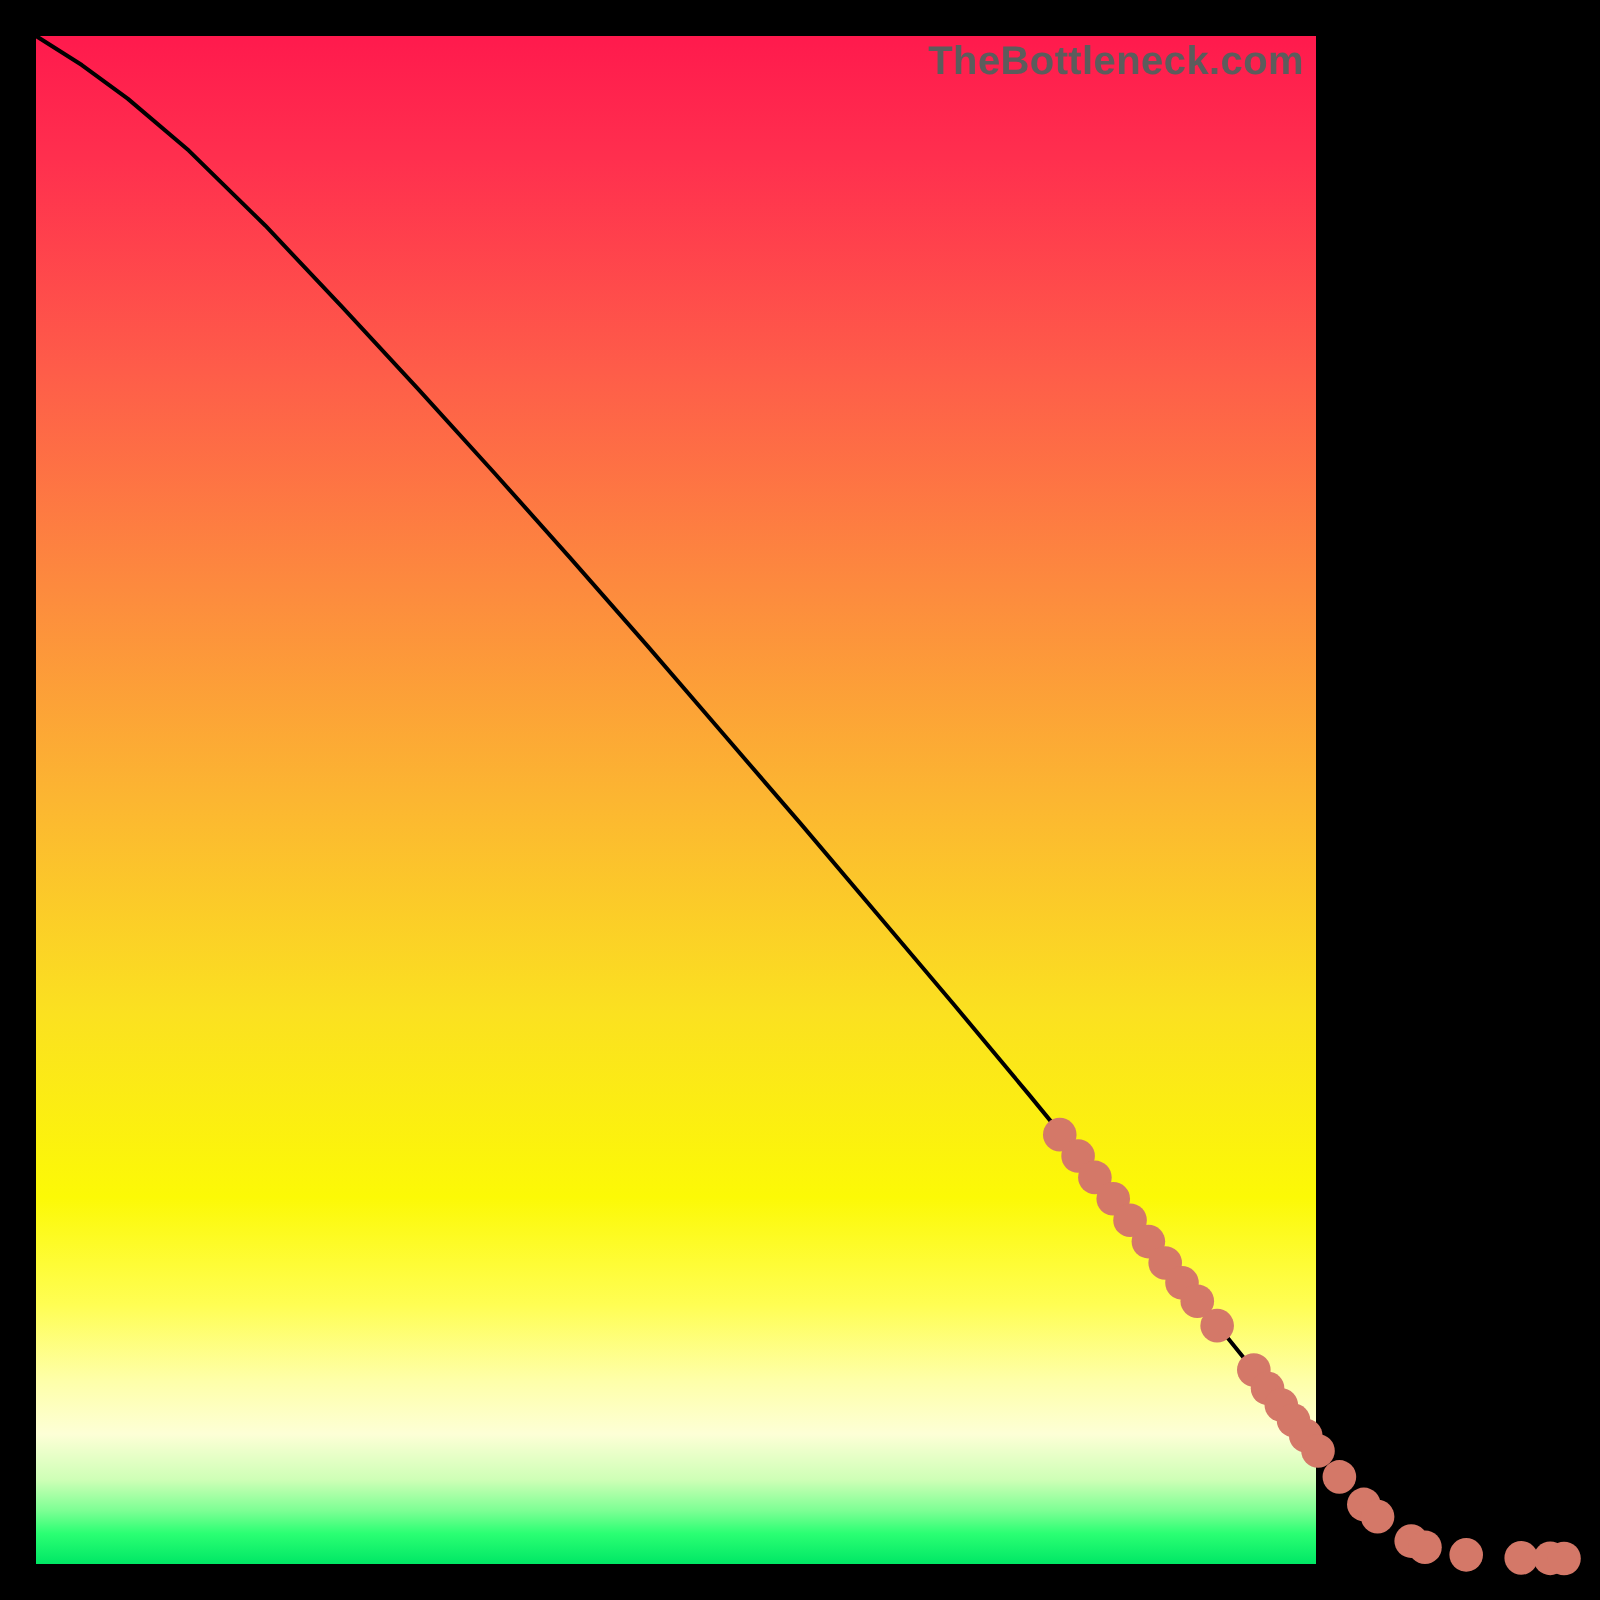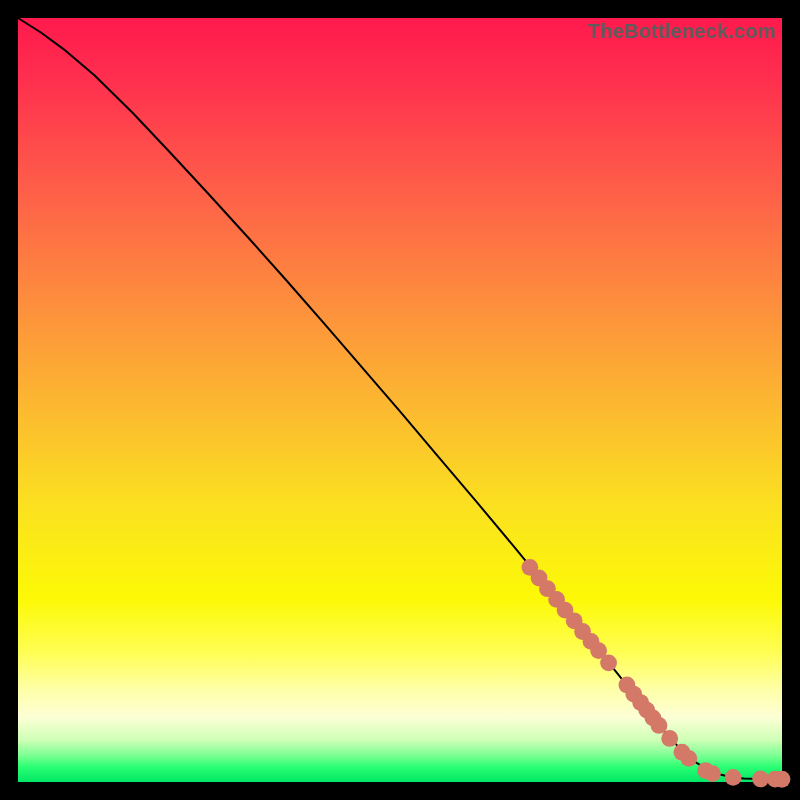--- a/index.html
+++ b/index.html
@@ -14,21 +14,21 @@
   .stage {
     position: relative;
     width: 800px;
     height: 800px;
     background: #000;
   }
   .plot-area {
     position: absolute;
     left: 18px;
     top: 18px;
-    width: 764px;
+    width: 640px;
     height: 764px;
     
     background: linear-gradient(
       to bottom,
       #ff1a4d 0%,
       #ff2f4e 8%,
       #fe5d49 22%,
       #fd8a3e 36%,
       #fcb631 50%,
       #fbe120 64%,

